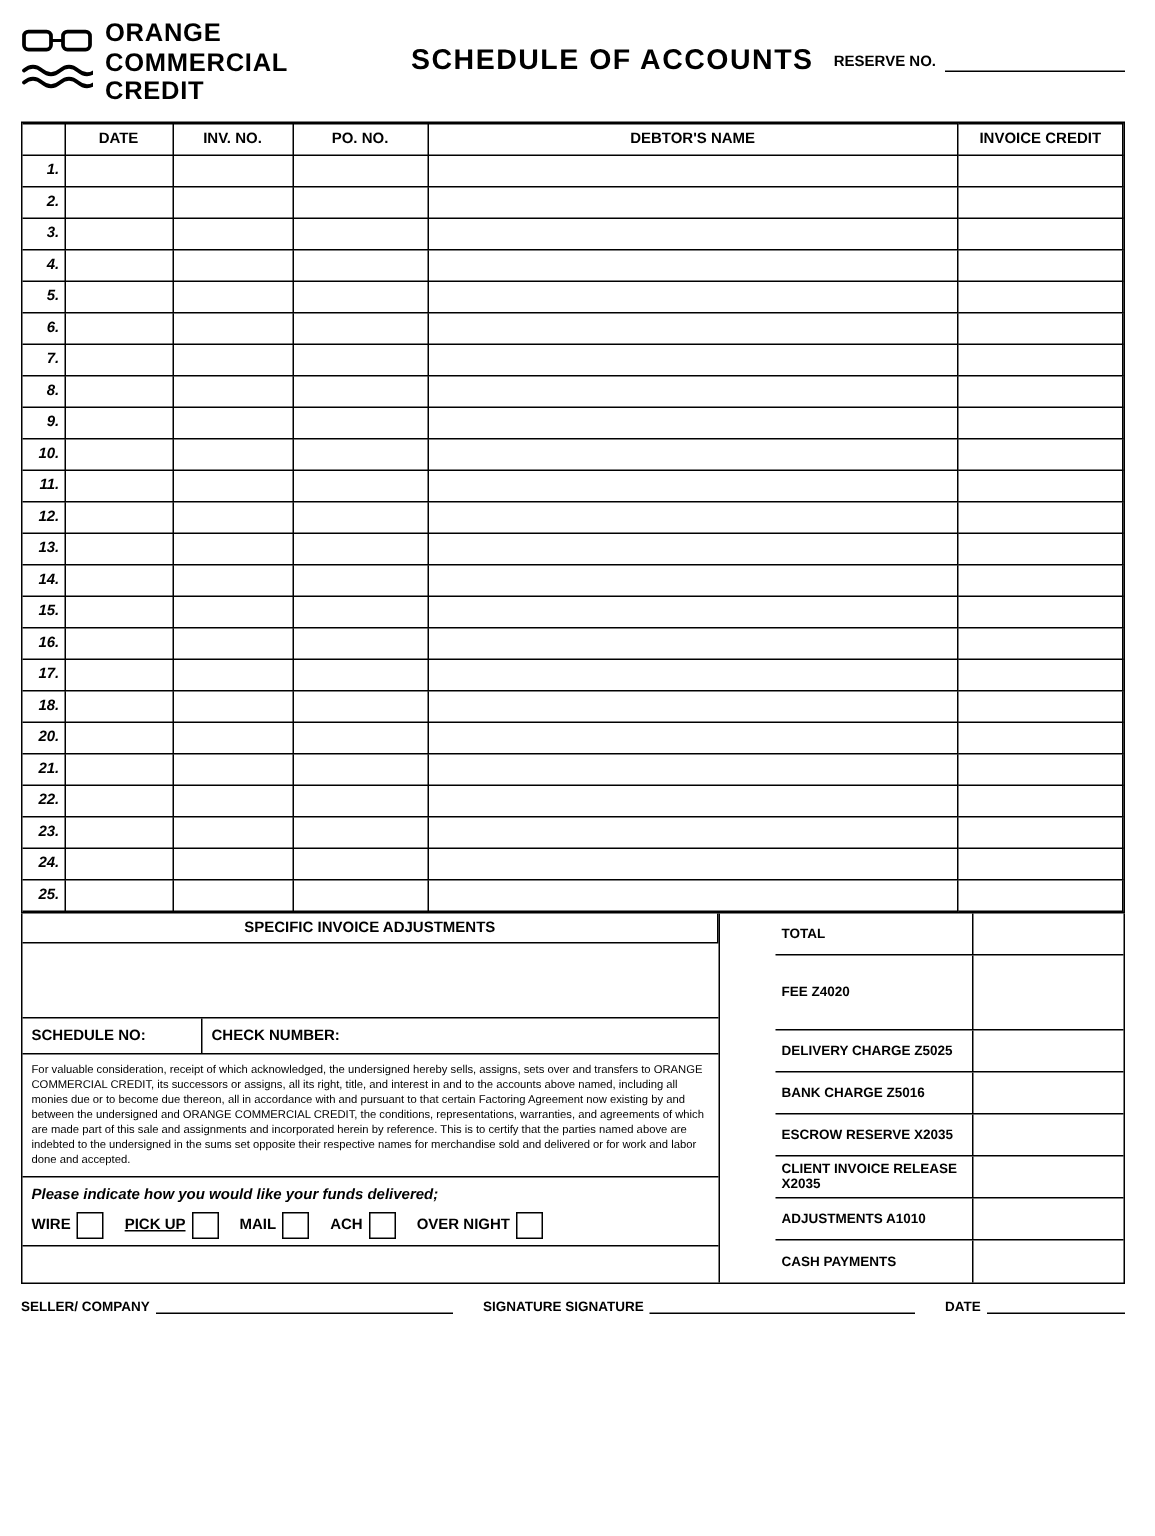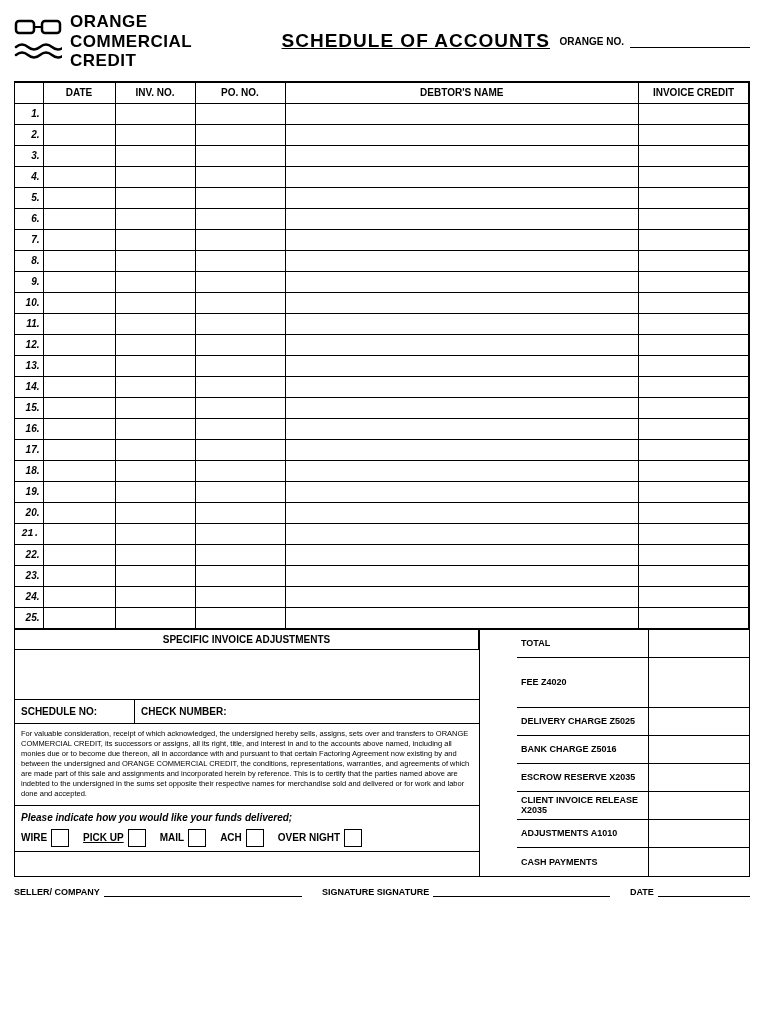--- a/index.html
+++ b/index.html
@@ -39,22 +39,21 @@
     }
     .logo-text {
       font-size: 17px;
       font-weight: 900;
       line-height: 1.15;
       letter-spacing: 0.5px;
       text-transform: uppercase;
     }
     .header-title {
       flex: 1;
-      text-align: right;
-      text-decoration: underline;
+      text-align: left;
     }
     .header-title span {
       font-size: 19px;
       font-weight: 900;
       letter-spacing: 1px;
     }
     .client-no-area {
       width: 200px;
       text-align: right;
       font-size: 10px;
@@ -281,21 +280,21 @@
       <div class="logo-text">
         <div>Orange</div>
         <div>Commercial</div>
         <div>Credit</div>
       </div>
     </div>
     <div class="header-title">
       <span>SCHEDULE OF ACCOUNTS</span>
     </div>
     <div class="client-no-area">
-      <span>ORANGE NO.</span>
+      <span>RESERVE NO.</span>
       <span class="client-no-line"></span>
     </div>
   </div>
 
   <div class="table-wrapper">
     <table class="schedule-table">
       <thead>
         <tr>
           <th style="width:28px;border-left:none;"></th>
           <th class="th-date">DATE</th>
@@ -445,37 +444,29 @@
   </tr>
           <tr class="data-row">
     <td class="td-num" style="border-left:none;">18.</td>
     <td></td>
     <td></td>
     <td></td>
     <td></td>
     <td></td>
   </tr>
           <tr class="data-row">
-    <td class="td-num" style="border-left:none;">19.</td>
-    <td></td>
-    <td></td>
-    <td></td>
-    <td></td>
-    <td></td>
-  </tr>
-          <tr class="data-row">
     <td class="td-num" style="border-left:none;">20.</td>
     <td></td>
     <td></td>
     <td></td>
     <td></td>
     <td></td>
   </tr>
           <tr class="data-row">
-    <td class="td-num" style="border-left:none;font-family:Liberation Mono, monospace;">21.</td>
+    <td class="td-num" style="border-left:none;">21.</td>
     <td></td>
     <td></td>
     <td></td>
     <td></td>
     <td></td>
   </tr>
           <tr class="data-row">
     <td class="td-num" style="border-left:none;">22.</td>
     <td></td>
     <td></td>

